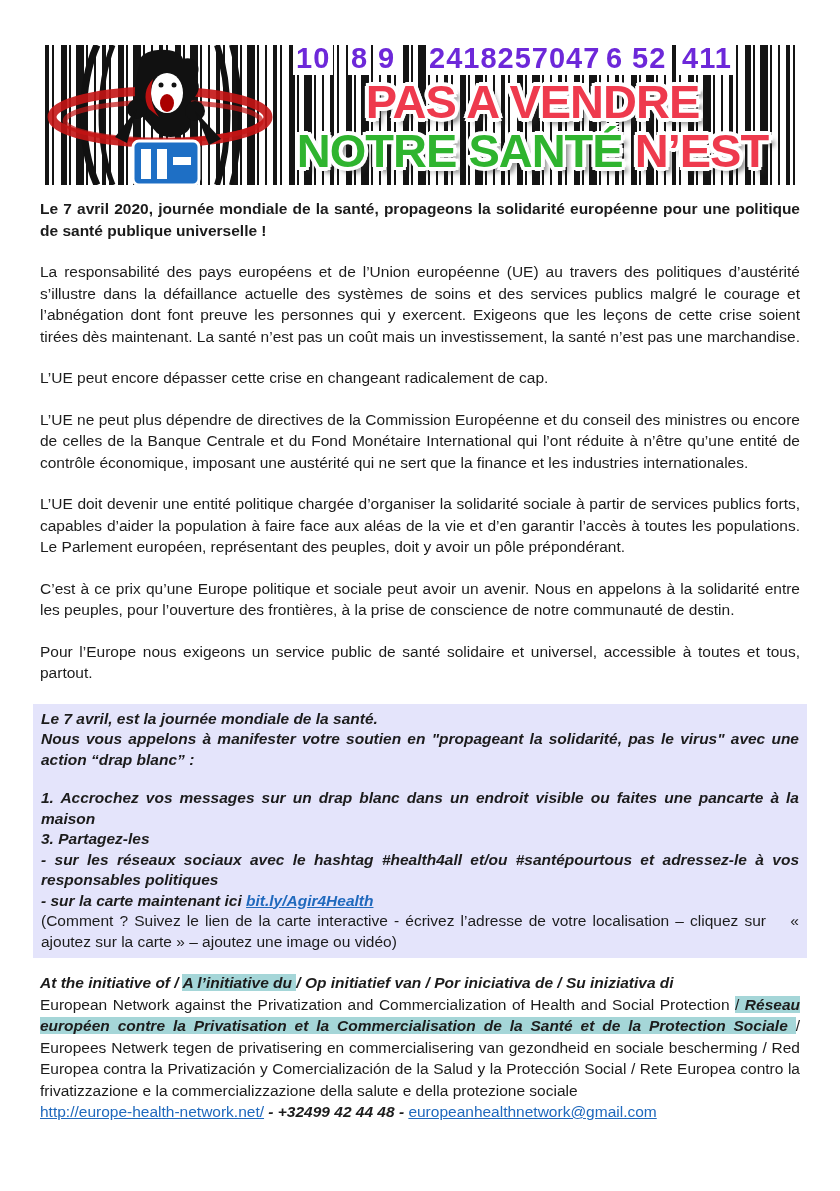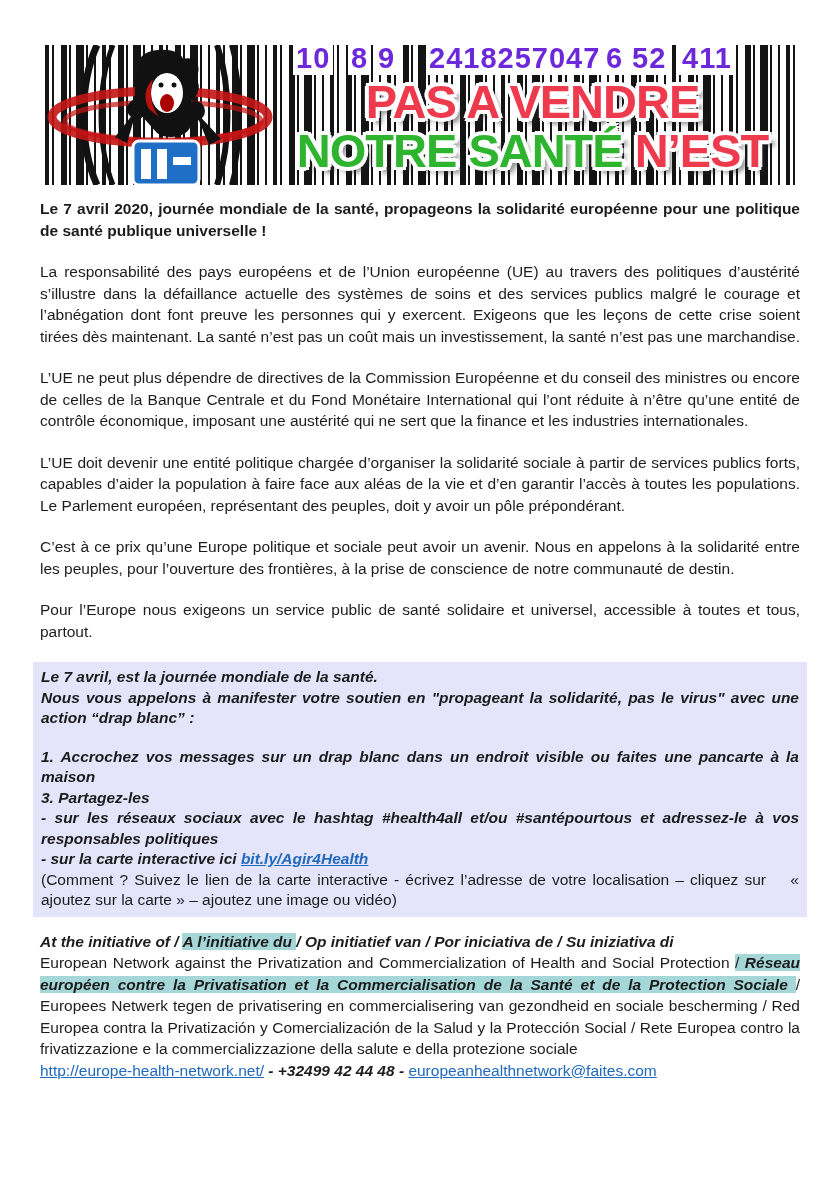--- a/index.html
+++ b/index.html
@@ -102,36 +102,37 @@
       <span class="green">NOTRE SANTÉ </span><span class="red">N’EST</span>
     </div>
   </div>
 </div>
 
 <div class="text-col">
 
   <p class="bold">Le 7 avril 2020, journée mondiale de la santé, propageons la solidarité européenne pour une politique de santé publique universelle !</p>
 
   <p>La responsabilité des pays européens et de l’Union européenne (UE) au travers des politiques d’austérité s’illustre dans la défaillance actuelle des systèmes de soins et des services publics malgré le courage et l’abnégation dont font preuve les personnes qui y exercent. Exigeons que les leçons de cette crise soient tirées dès maintenant. La santé n’est pas un coût mais un investissement, la santé n’est pas une marchandise.</p>
+  <p>L’UE peut encore dépasser cette crise en changeant radicalement de cap.</p>
   <p>L’UE ne peut plus dépendre de directives de la Commission Européenne et du conseil des ministres ou encore de celles de la Banque Centrale et du Fond Monétaire International qui l’ont réduite à n’être qu’une entité de contrôle économique, imposant une austérité qui ne sert que la finance et les industries internationales.</p>
   <p>L’UE doit devenir une entité politique chargée d’organiser la solidarité sociale à partir de services publics forts, capables d’aider la population à faire face aux aléas de la vie et d’en garantir l’accès à toutes les populations. Le Parlement européen, représentant des peuples, doit y avoir un pôle prépondérant.</p>
   <p>C’est à ce prix qu’une Europe politique et sociale peut avoir un avenir. Nous en appelons à la solidarité entre les peuples, pour l’ouverture des frontières, à la prise de conscience de notre communauté de destin.</p>
   <p>Pour l’Europe nous exigeons un service public de santé solidaire et universel, accessible à toutes et tous, partout.</p>
 
   <div class="action-box">
       <p><span class="b">Le 7 avril, est la journée mondiale de la santé.</span></p>
       <p><span class="b">Nous vous appelons à manifester votre soutien en "propageant la solidarité, pas le virus" avec une action “drap blanc” :</span></p>
       <p class="gap"></p>
       <p><span class="b">1. Accrochez vos messages sur un drap blanc dans un endroit visible ou faites une pancarte à la maison</span></p>
       <p><span class="b">3. Partagez-les</span></p>
       <p><span class="b">- sur les réseaux sociaux avec le hashtag </span><span class="b i">#health4all</span><span class="b"> et/ou </span><span class="b i">#santépourtous</span><span class="b"> et adressez-le à vos responsables politiques</span></p>
-      <p><span class="b">- sur la carte interactive ici </span><a href="#" class="link b">bit.ly/Agir4Health</a></p>
+      <p><span class="b">- sur la carte maintenant ici </span><a href="#" class="link b">bit.ly/Agir4Health</a></p>
       <p><span>(Comment ? Suivez le lien de la carte interactive - écrivez l’adresse de votre localisation – cliquez sur &nbsp;&nbsp;&nbsp;« ajoutez sur la carte » – ajoutez une image ou vidéo)</span></p>
     </div>
 
   <div class="initiative">
     <p><span class="b">At the initiative of / </span><span class="b hlteal">A l’initiative du </span><span class="b">/ Op initiatief van / Por iniciativa de / Su iniziativa di</span></p>
     <p><span>European Network against the Privatization and Commercialization of Health and Social Protection </span><span class="hlteal">/ </span><span class="b hlteal">Réseau européen contre la Privatisation et la Commercialisation de la Santé et de la Protection Sociale</span><span class="hlteal"> </span><span>/ Europees Netwerk tegen de privatisering en commercialisering van gezondheid en sociale bescherming / Red Europea contra la Privatización y Comercialización de la Salud y la Protección Social / Rete Europea contro la frivatizzazione e la commercializzazione della salute e della protezione sociale</span></p>
   </div>
 
-  <p class="footer"><a href="#" class="link">http://europe-health-network.net/</a><span class="b"> - +32499 42 44 48 - </span><a href="#" class="link">europeanhealthnetwork@faites.com</a></p>
+  <p class="footer"><a href="#" class="link">http://europe-health-network.net/</a><span class="b"> - +32499 42 44 48 - </span><a href="#" class="link">europeanhealthnetwork@gmail.com</a></p>
 
 </div>
 
 </body></html>

